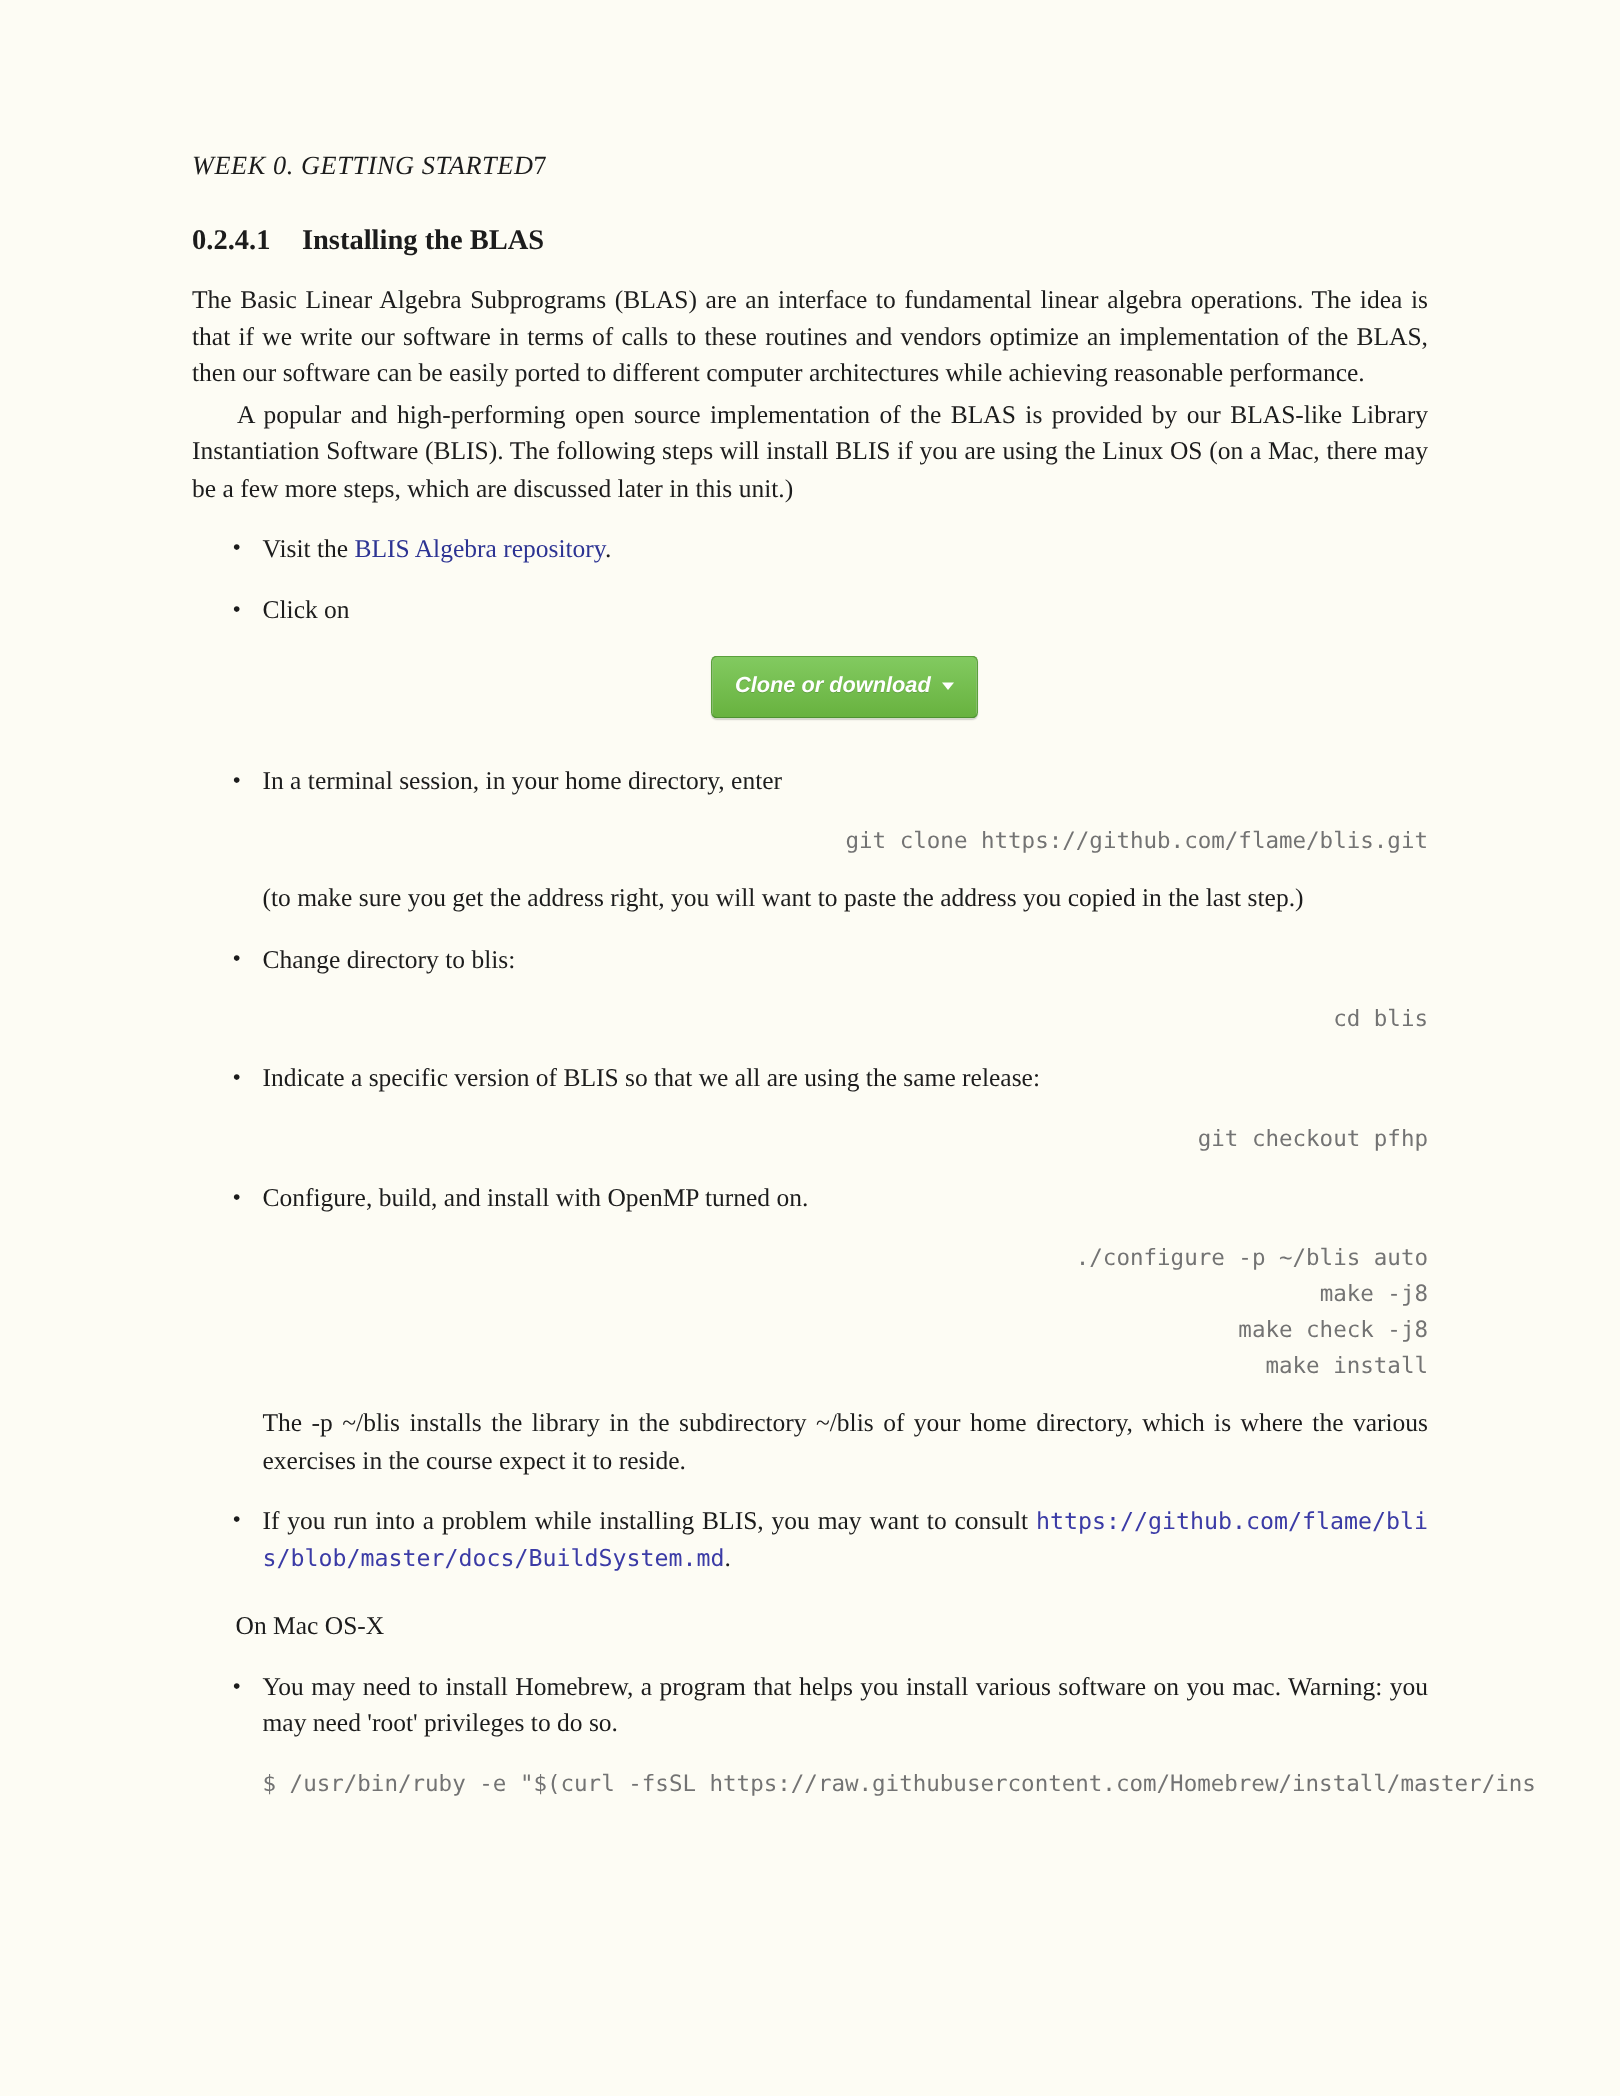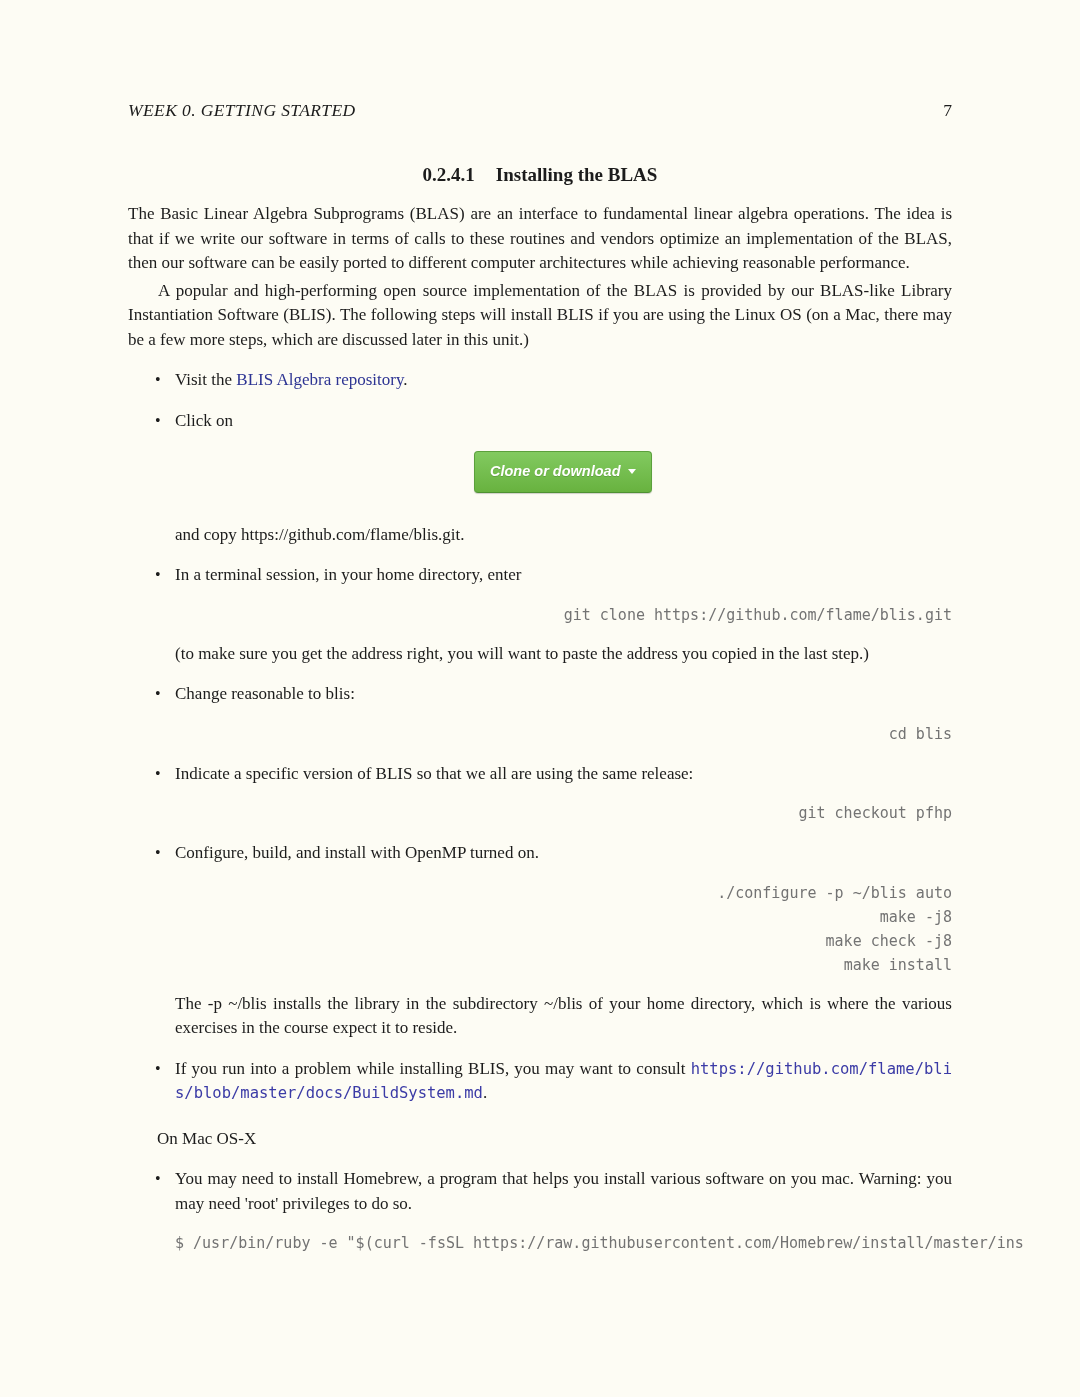--- a/index.html
+++ b/index.html
@@ -17,34 +17,32 @@
   .content {
     position: absolute;
     left: 128px;
     top: 0;
     width: 824px;
   }
   
   .running-header {
     padding-top: 100px;
     display: flex;
-    justify-content: space-between;
     align-items: baseline;
     font-size: 17.5px;
   }
   .running-header .chapter-title { font-style: italic; letter-spacing: 0.4px; }
   .running-header .page-number { font-style: normal; }
 
   
   .section-heading {
-    margin-top: 43px;
+    margin-top: 29px;
     font-size: 19px;
     font-weight: bold;
     display: flex;
-    justify-content: center;
   }
   .section-heading .sec-num { margin-right: 21px; }
 
   
   p.body-par {
     font-size: 17px;
     line-height: 24.5px;
     text-align: justify;
   }
   p.par-first { margin-top: 16px; }
@@ -161,33 +159,32 @@
 
       <li>
         <span class="bullet">•</span>
         <span>Click on</span>
         <div class="button-row">
           <span class="clone-button">
             <span>Clone or download</span>
             <span class="caret-down"></span>
           </span>
         </div>
-        <p class="inner-par">and copy https://github.com/flame/blis.git.</p>
       </li>
 
       <li>
         <span class="bullet">•</span>
         <span>In a terminal session, in your home directory, enter</span>
         <pre class="code">git clone https://github.com/flame/blis.git</pre>
         <p class="inner-par">(to make sure you get the address right, you will want to paste the address you copied in the last step.)</p>
       </li>
 
       <li>
         <span class="bullet">•</span>
-        <span>Change reasonable to blis:</span>
+        <span>Change directory to blis:</span>
         <pre class="code">cd blis</pre>
       </li>
 
       <li>
         <span class="bullet">•</span>
         <span>Indicate a specific version of BLIS so that we all are using the same release:</span>
         <pre class="code">git checkout pfhp</pre>
       </li>
 
       <li>

